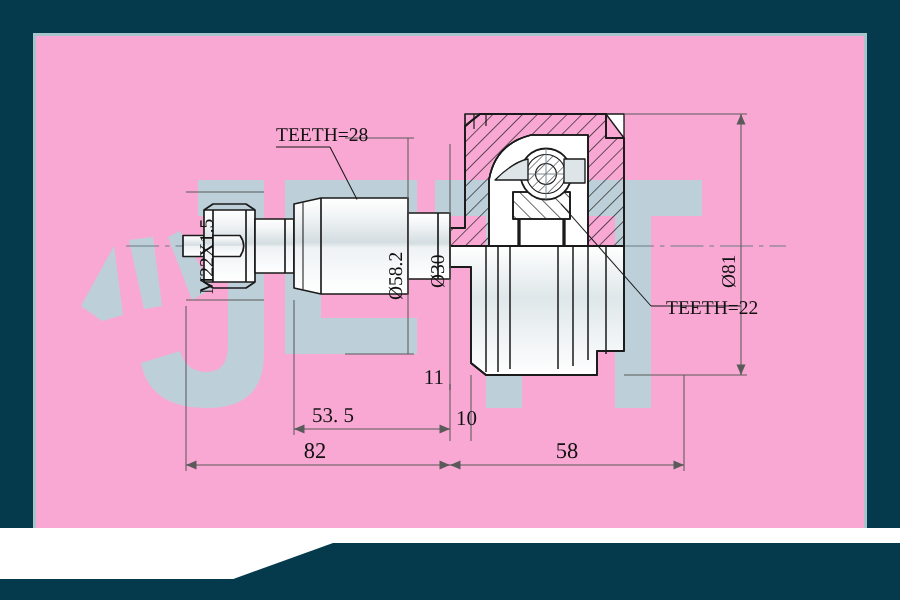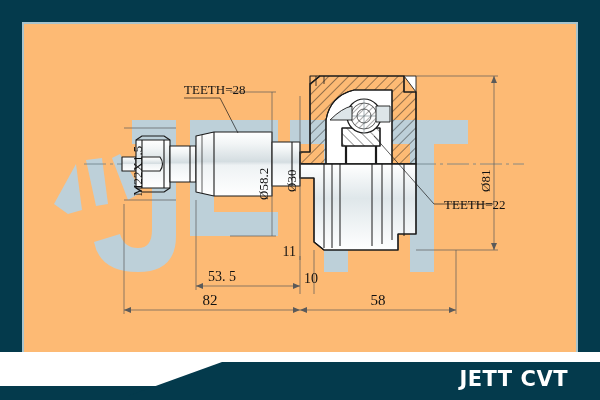--- a/index.html
+++ b/index.html
@@ -20,21 +20,21 @@
     position:absolute;
     left:22px;top:22px;
     width:556px;height:356px;
     background:#a8c4cd;
     box-sizing:border-box;
   }
   #canvas{
     position:absolute;
     left:24px;top:24px;
     width:552px;height:328px;
-    background:#fdba74;
+    background:#f9a8d4;
     overflow:hidden;
   }
   
   #watermark{
     position:absolute;
     left:0;top:0;width:552px;height:328px;
     pointer-events:none;
   }
   
   #drawing{
@@ -247,15 +247,14 @@
       </g>
     </svg>
   </div>
 
   <svg id="banner" viewBox="0 0 600 48" preserveAspectRatio="none">
     <rect x="0" y="0" width="600" height="48" fill="#ffffff"></rect>
     <polygon points="0,34 600,34 600,48 0,48" fill="#043a4c"></polygon>
     <polygon points="372,34 600,34 600,48 0,48 0,44 130,44 175,12 600,12 600,34" fill="#043a4c" opacity="0"></polygon>
     <polygon points="600,10 222,10 128,44 600,44" fill="#043a4c"></polygon>
   </svg>
-  <div id="banner-label">JETT CVT</div>
 
 </div>
 
 </body></html>

